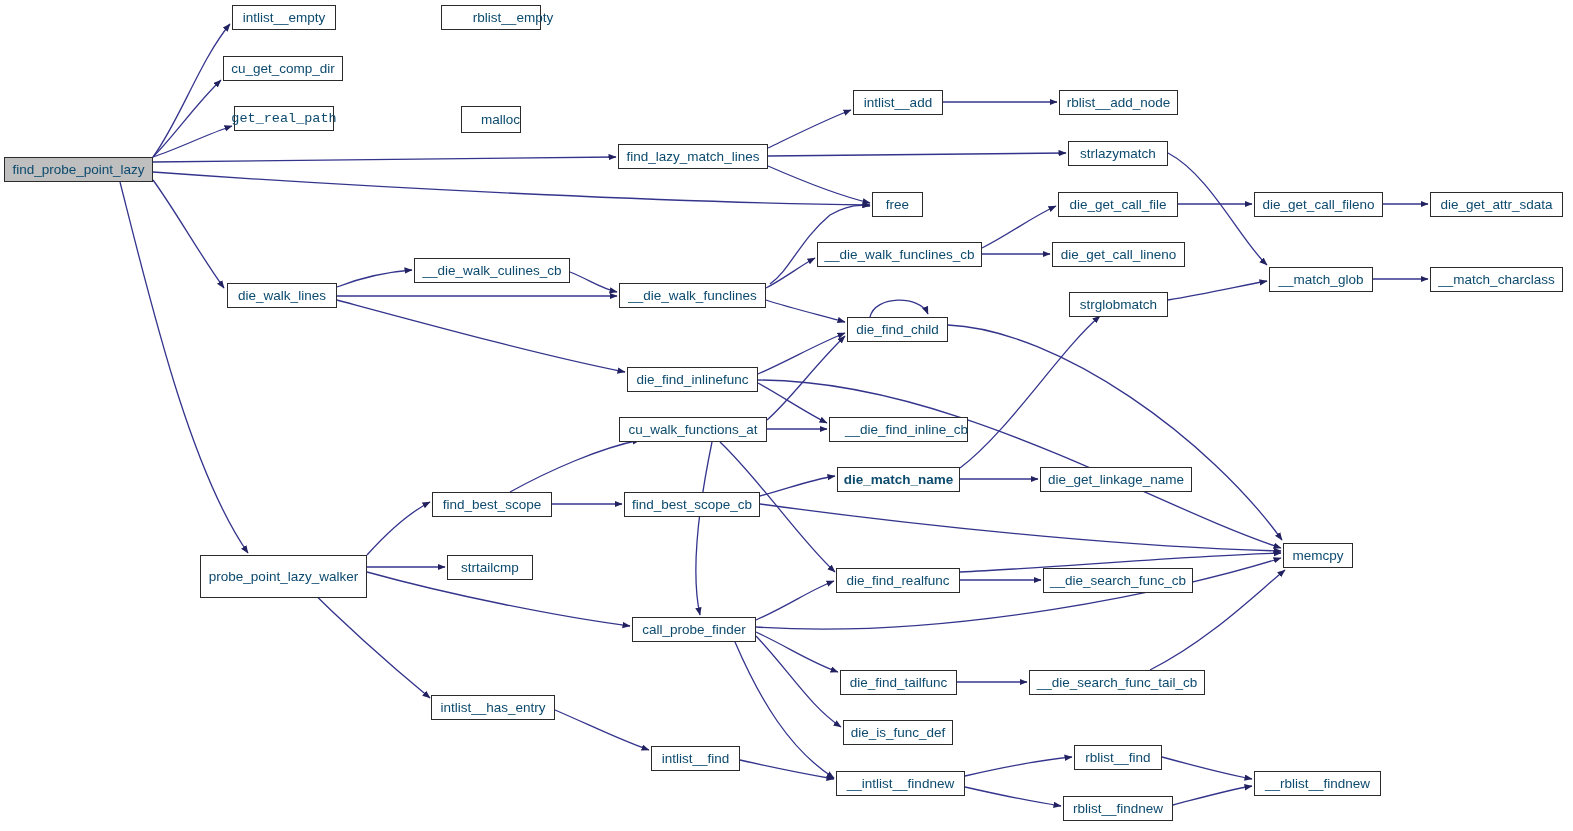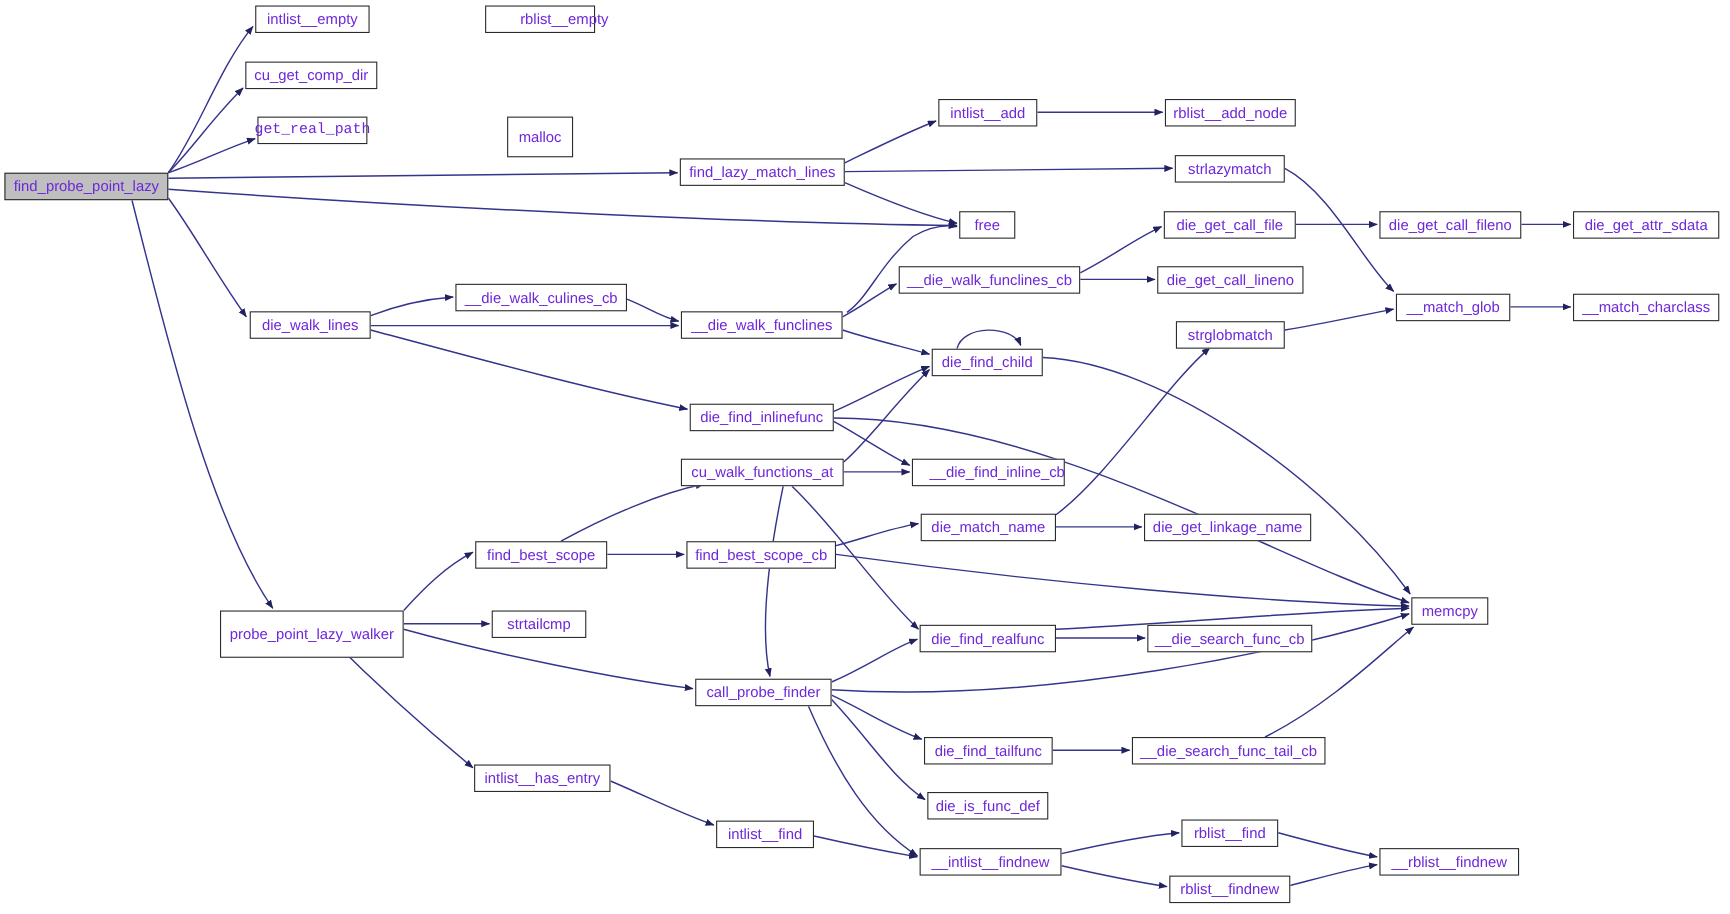--- a/index.html
+++ b/index.html
@@ -10,21 +10,21 @@
     background:#ffffff;
     font-family:"Liberation Sans","DejaVu Sans",sans-serif;
     overflow:hidden;
   }
   #edges{position:absolute;left:0;top:0;width:1573px;height:831px;}
   .node{
     position:absolute;
     box-sizing:border-box;
     border:1px solid #2b2b2b;
     background:#ffffff;
-    color:#6d28d9;
+    color:#0c4a6e;
     font-size:13.5px;
     line-height:1;
     display:flex;
     align-items:center;
     justify-content:center;
     white-space:nowrap;
     letter-spacing:0px;
     z-index:5;
   }
   .node.root{
@@ -114,21 +114,21 @@
       </div>
       <div class="node" style="left: 441px; top: 5px; width: 100px; height: 25px; padding-left: 44px;">
         <span>rblist__empty</span>
       </div>
       <div class="node" style="left: 223px; top: 56px; width: 120px; height: 25px;">
         <span>cu_get_comp_dir</span>
       </div>
       <div class="node" style="left: 234px; top: 106px; width: 100px; height: 25px; font-family: Liberation Mono, monospace;">
         <span>get_real_path</span>
       </div>
-      <div class="node" style="left: 461px; top: 106px; width: 60px; height: 37px;">
+      <div class="node" style="left: 461px; top: 106px; width: 60px; height: 27px; justify-content: flex-end;">
         <span>malloc</span>
       </div>
       <div class="node" style="left: 618px; top: 144px; width: 150px; height: 25px;">
         <span>find_lazy_match_lines</span>
       </div>
       <div class="node" style="left: 853px; top: 90px; width: 90px; height: 25px;">
         <span>intlist__add</span>
       </div>
       <div class="node" style="left: 1059px; top: 90px; width: 119px; height: 25px;">
         <span>rblist__add_node</span>
@@ -177,21 +177,21 @@
       </div>
       <div class="node" style="left: 627px; top: 367px; width: 131px; height: 25px;">
         <span>die_find_inlinefunc</span>
       </div>
       <div class="node" style="left: 619px; top: 417px; width: 148px; height: 25px;">
         <span>cu_walk_functions_at</span>
       </div>
       <div class="node" style="left: 829px; top: 417px; width: 139px; height: 25px; padding-left: 16px;">
         <span>__die_find_inline_cb</span>
       </div>
-      <div class="node" style="left: 837px; top: 467px; width: 123px; height: 25px;">
+      <div class="node" style="left: 837px; top: 467px; width: 123px; height: 25px; font-weight: bold;">
         <span>die_match_name</span>
       </div>
       <div class="node" style="left: 1040px; top: 467px; width: 152px; height: 25px;">
         <span>die_get_linkage_name</span>
       </div>
       <div class="node" style="left: 432px; top: 492px; width: 120px; height: 25px;">
         <span>find_best_scope</span>
       </div>
       <div class="node" style="left: 624px; top: 492px; width: 136px; height: 25px;">
         <span>find_best_scope_cb</span>

